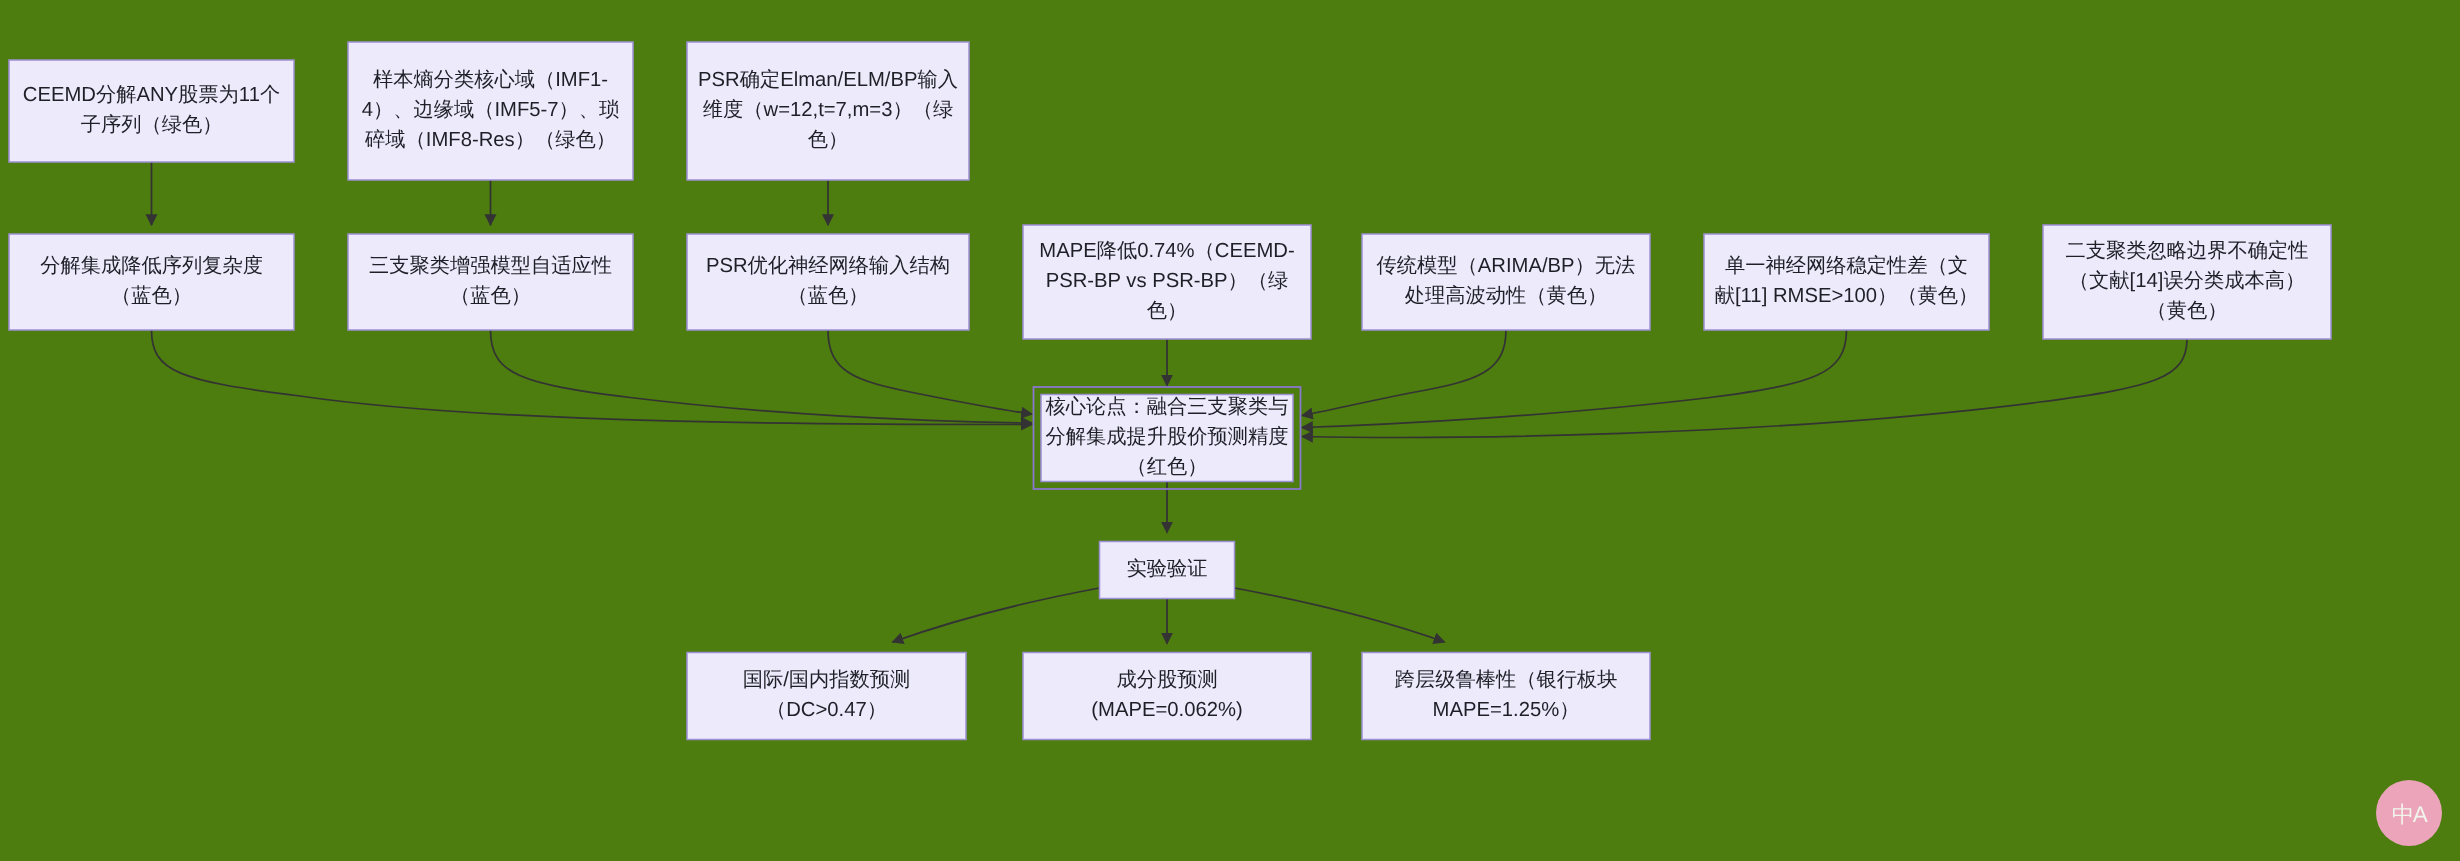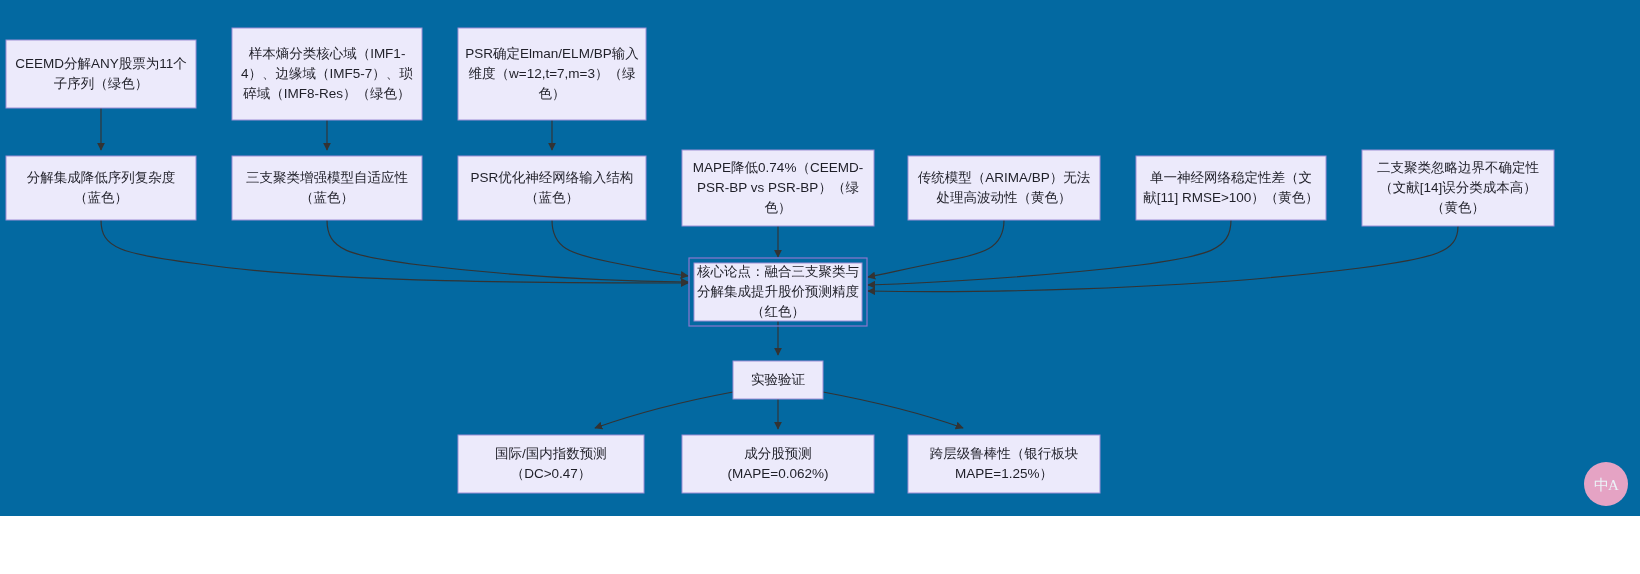--- a/index.html
+++ b/index.html
@@ -9,22 +9,22 @@
   }
   body {
     width: 1640px;
     height: 574px;
     overflow: hidden;
     font-family: "Liberation Sans", "DejaVu Sans", sans-serif;
   }
   #canvas {
     position: relative;
     width: 1640px;
-    height: 516px;
-    background: #0369a1;
+    height: 574px;
+    background: #4d7c0f;
   }
   svg.flow {
     position: absolute;
     left: 0;
     top: 0;
     width: 1640px;
     height: 574px;
   }
   .node-rect {
     fill: #ECEAFB;
@@ -64,21 +64,20 @@
     color: #ffffff;
     font-size: 15px;
     font-family: "Liberation Sans", "DejaVu Sans", sans-serif;
     line-height: 1;
     letter-spacing: -1px;
   }
   .watermark .wm-inner {
     display: block;
     text-align: center;
     transform: translateY(1px);
-    font-family: Liberation Serif, serif;
   }
 </style>
 </head>
 <body>
 
 <div id="canvas">
   <svg class="flow" viewBox="0 0 1640 574">
     <defs>
       <marker id="arrowhead" viewBox="0 0 10 10" refX="9" refY="5" markerWidth="7" markerHeight="7" orient="auto-start-reverse">
         <path d="M 0 0 L 10 5 L 0 10 z" fill="#333333"></path>

